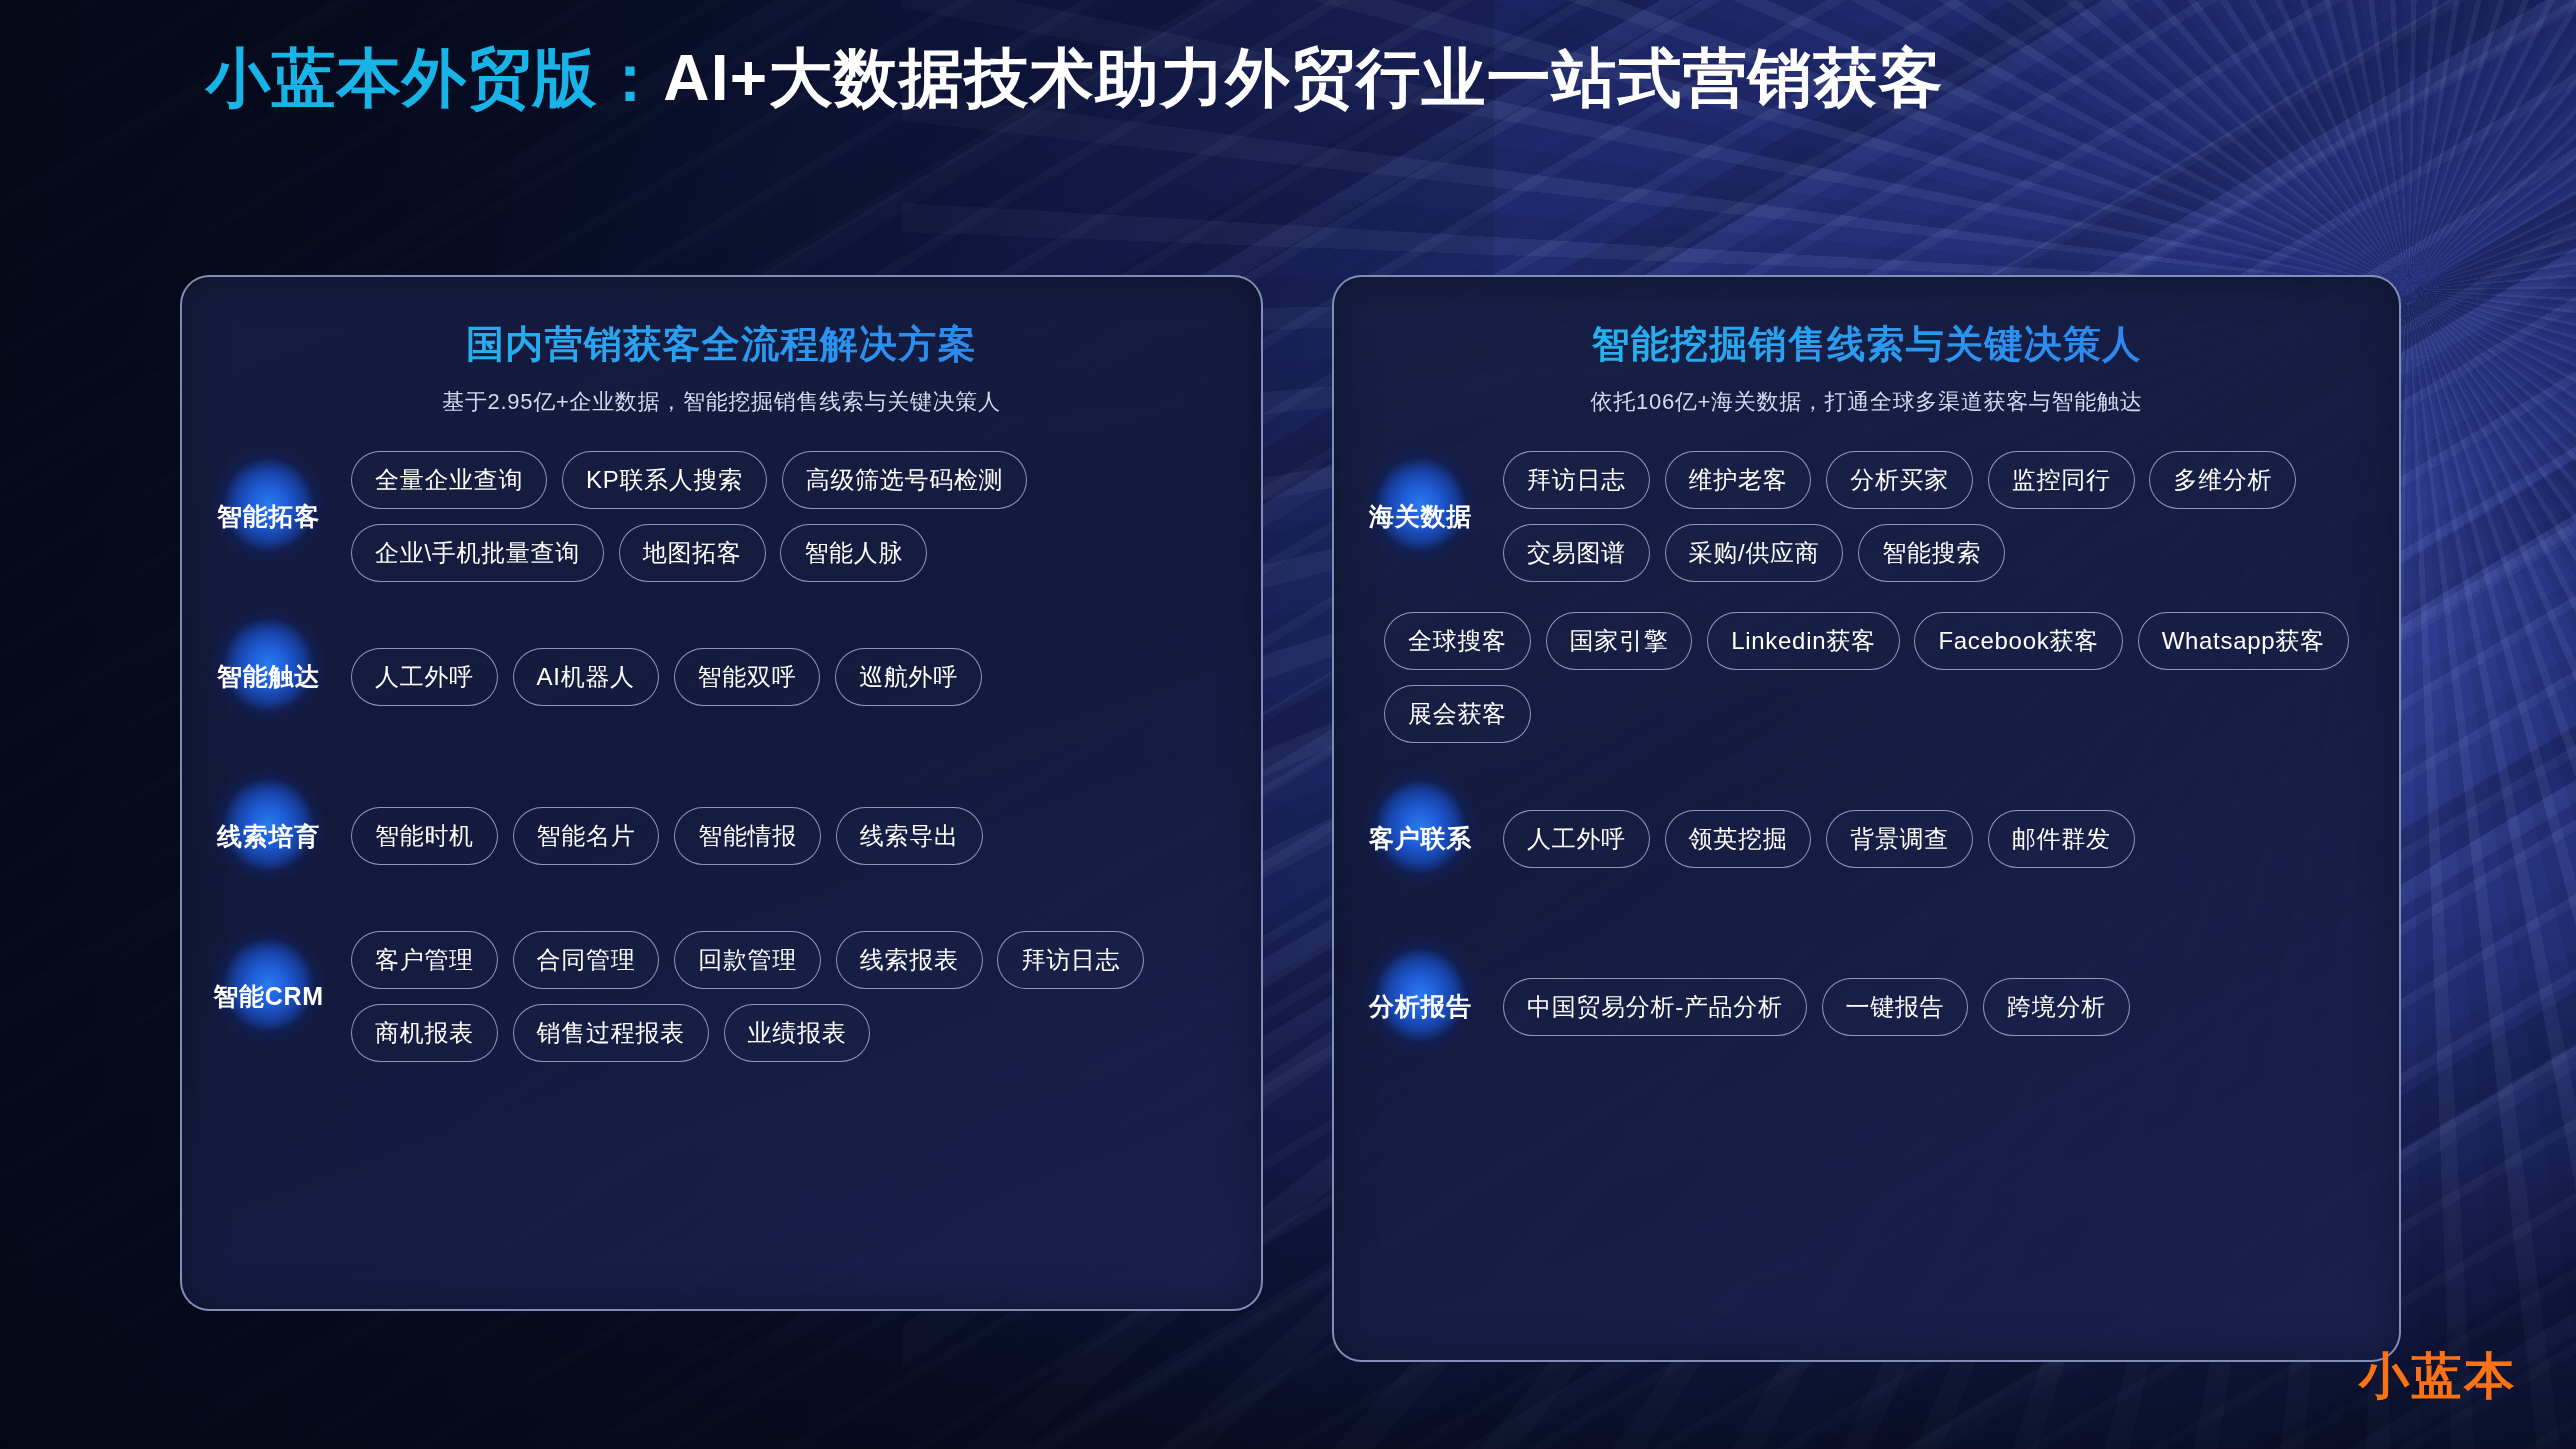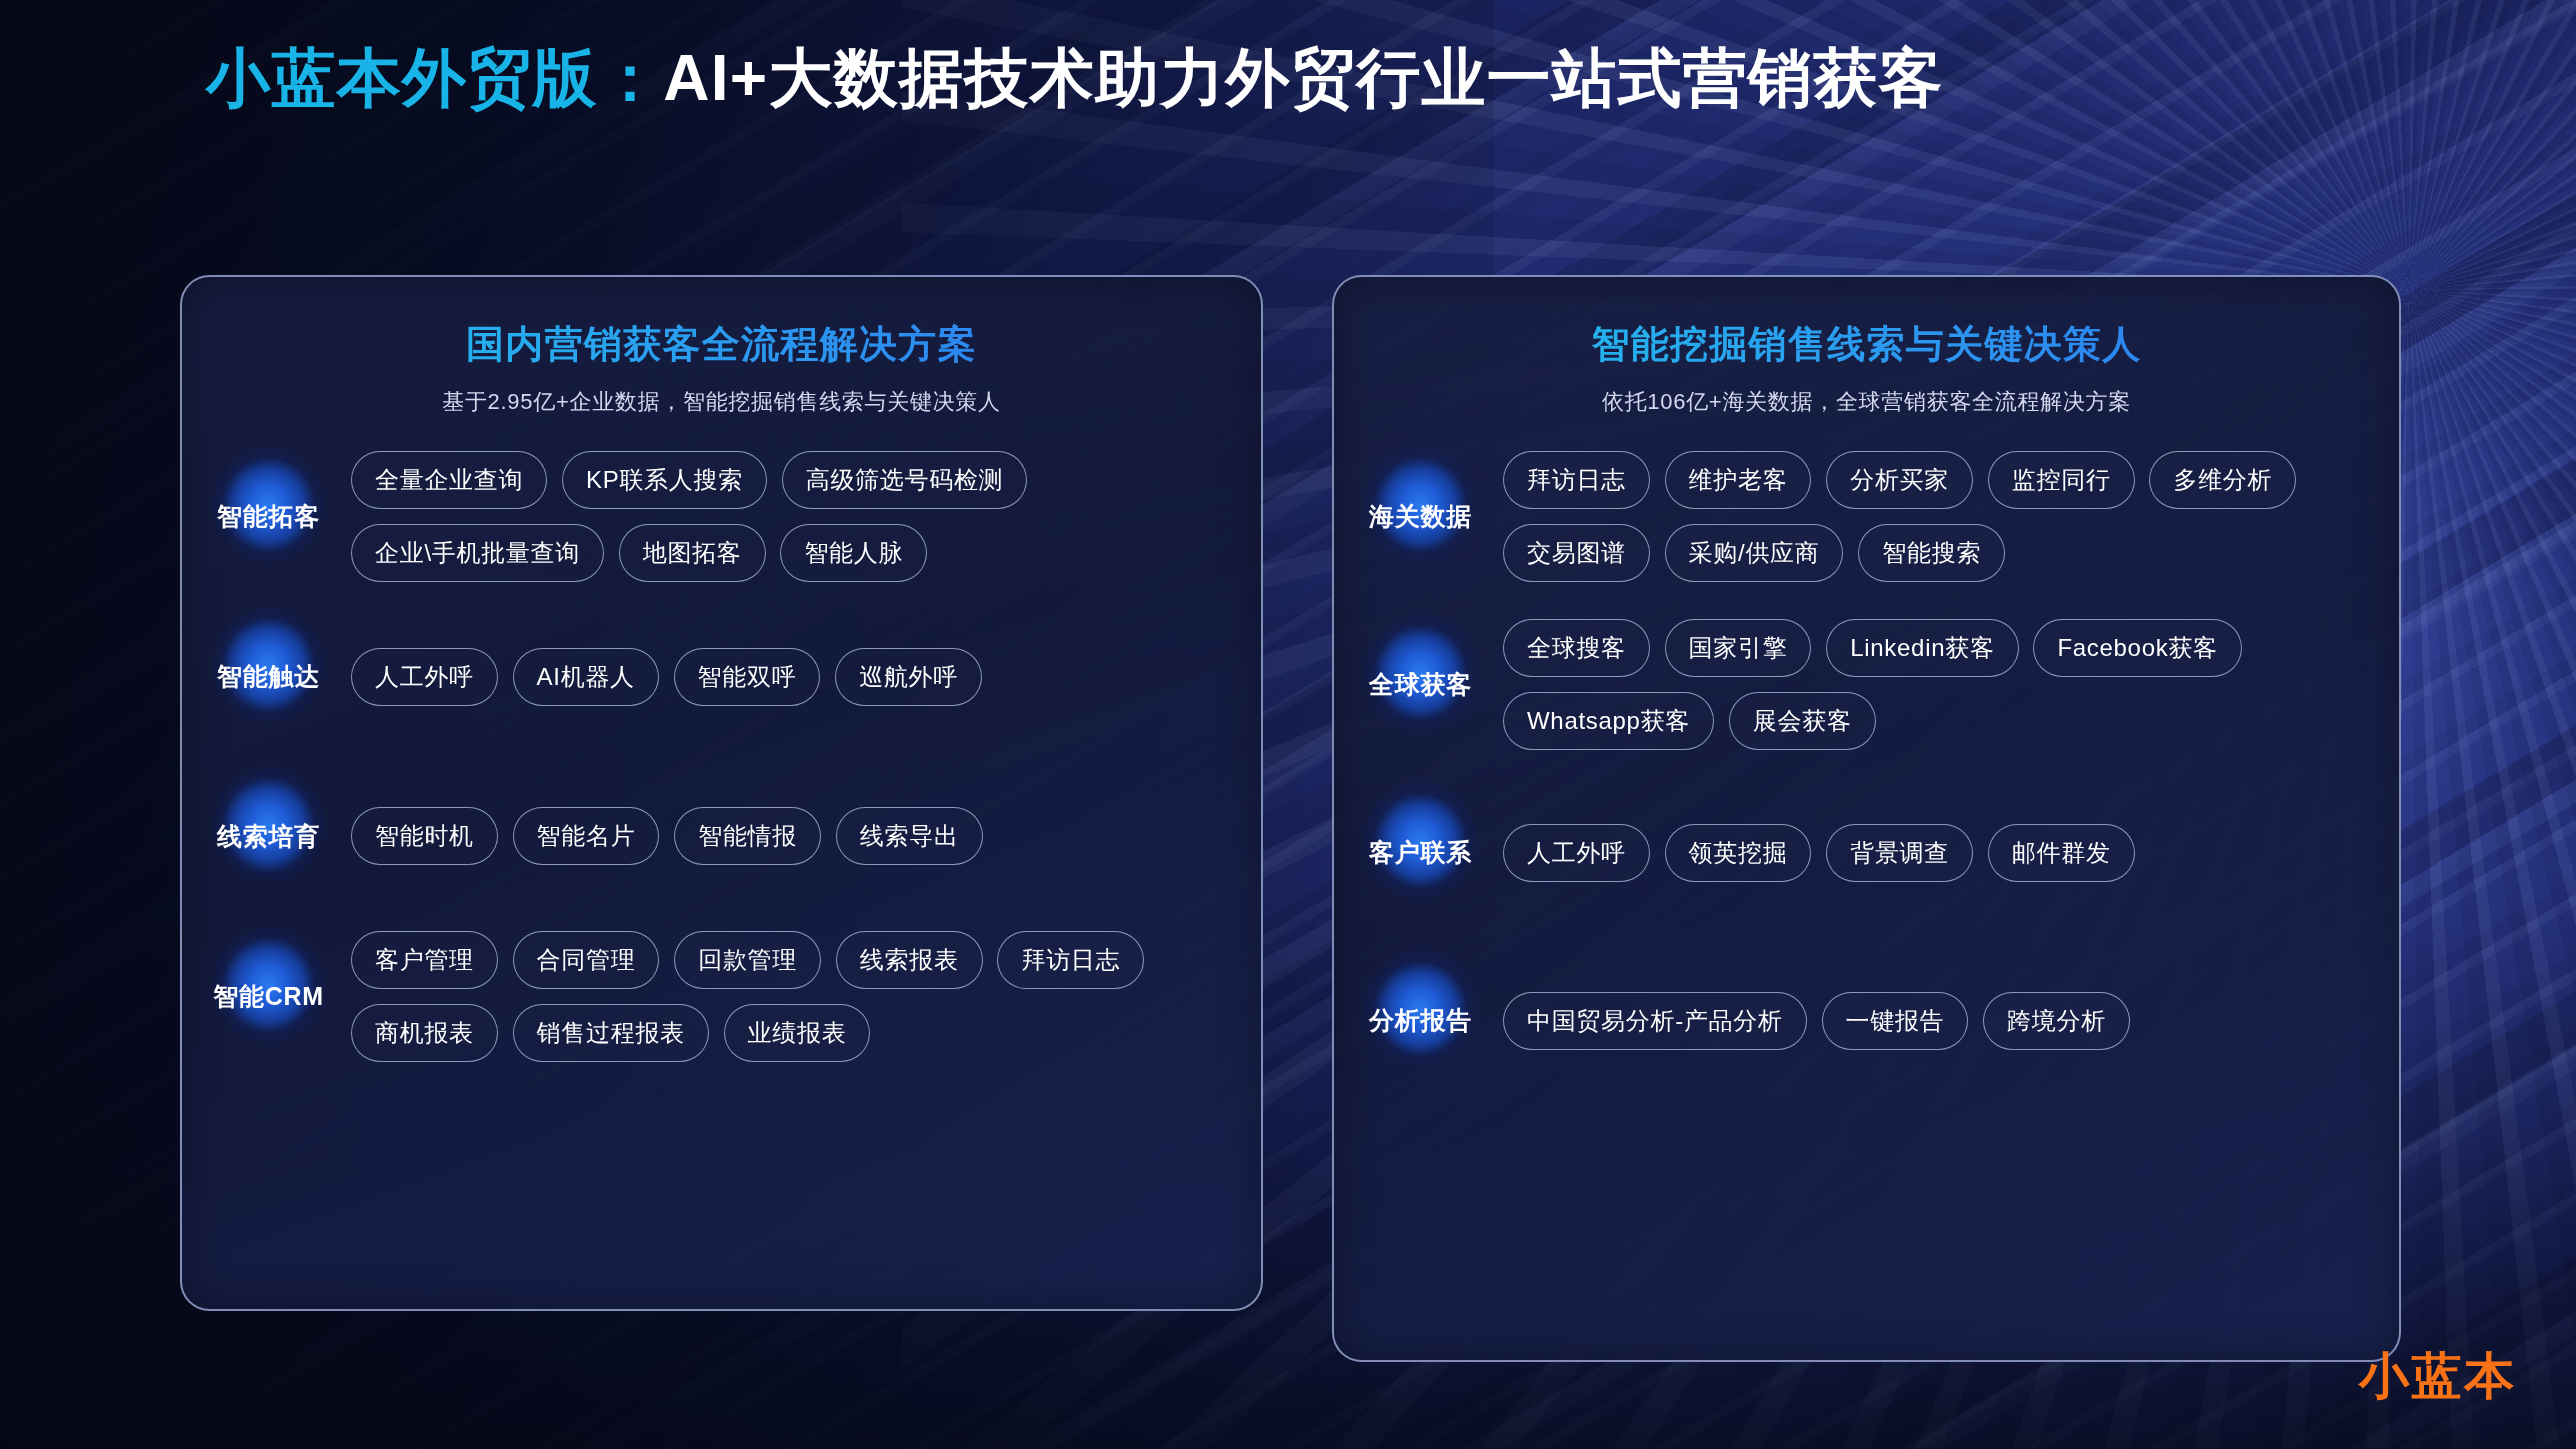--- a/index.html
+++ b/index.html
@@ -214,38 +214,37 @@
           <div class="pill">销售过程报表</div>
           <div class="pill">业绩报表</div>
         </div>
       </div>
     </div>
 </div>
 
 <div class="panel" id="panel-right">
   <div class="panel-head">
     <div class="panel-title">智能挖掘销售线索与关键决策人</div>
-    <div class="panel-sub">依托106亿+海关数据，全球营销获客全流程解决方案</div>
+    <div class="panel-sub">依托106亿+海关数据，打通全球多渠道获客与智能触达</div>
   </div>
   <div class="groups" id="right-groups">
       <div class="group">
         <div class="group-badge">海关数据</div>
         <div class="group-pills">
           <div class="pill">拜访日志</div>
           <div class="pill">维护老客</div>
           <div class="pill">分析买家</div>
           <div class="pill">监控同行</div>
           <div class="pill">多维分析</div>
           <div class="pill">交易图谱</div>
           <div class="pill">采购/供应商</div>
           <div class="pill">智能搜索</div>
         </div>
       </div>
       <div class="group">
-        <div class="group-badge">全球获客</div>
         <div class="group-pills">
           <div class="pill">全球搜客</div>
           <div class="pill">国家引擎</div>
           <div class="pill">Linkedin获客</div>
           <div class="pill">Facebook获客</div>
           <div class="pill">Whatsapp获客</div>
           <div class="pill">展会获客</div>
         </div>
       </div>
       <div class="group">

